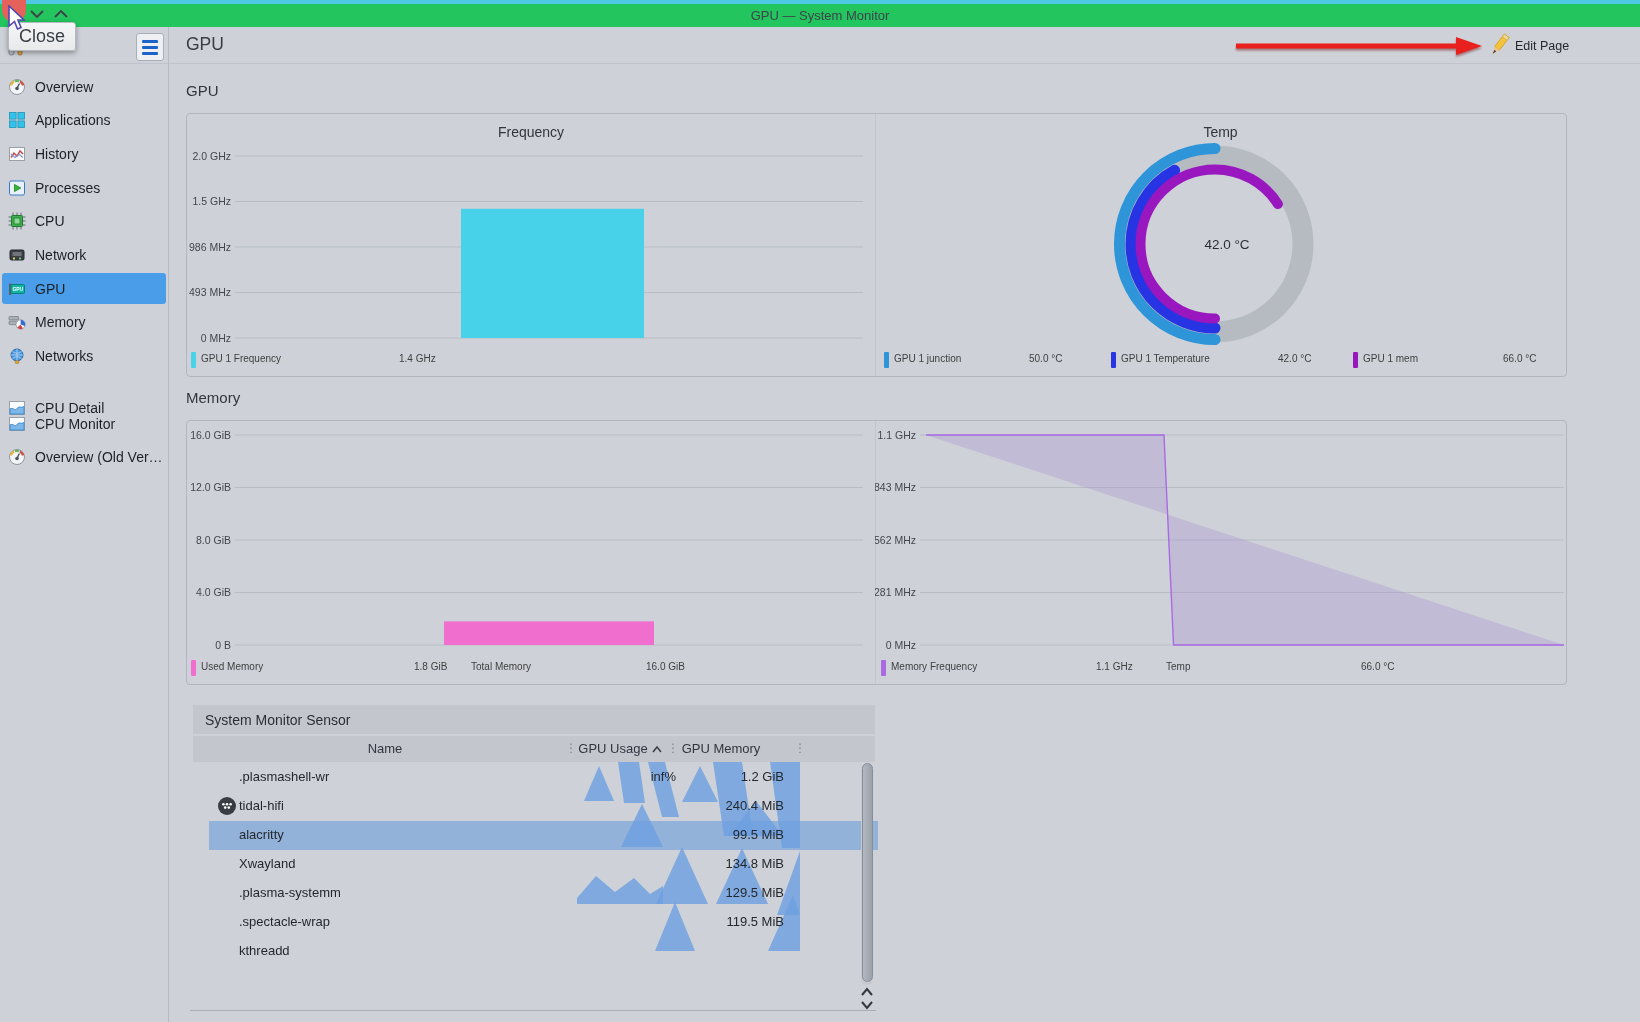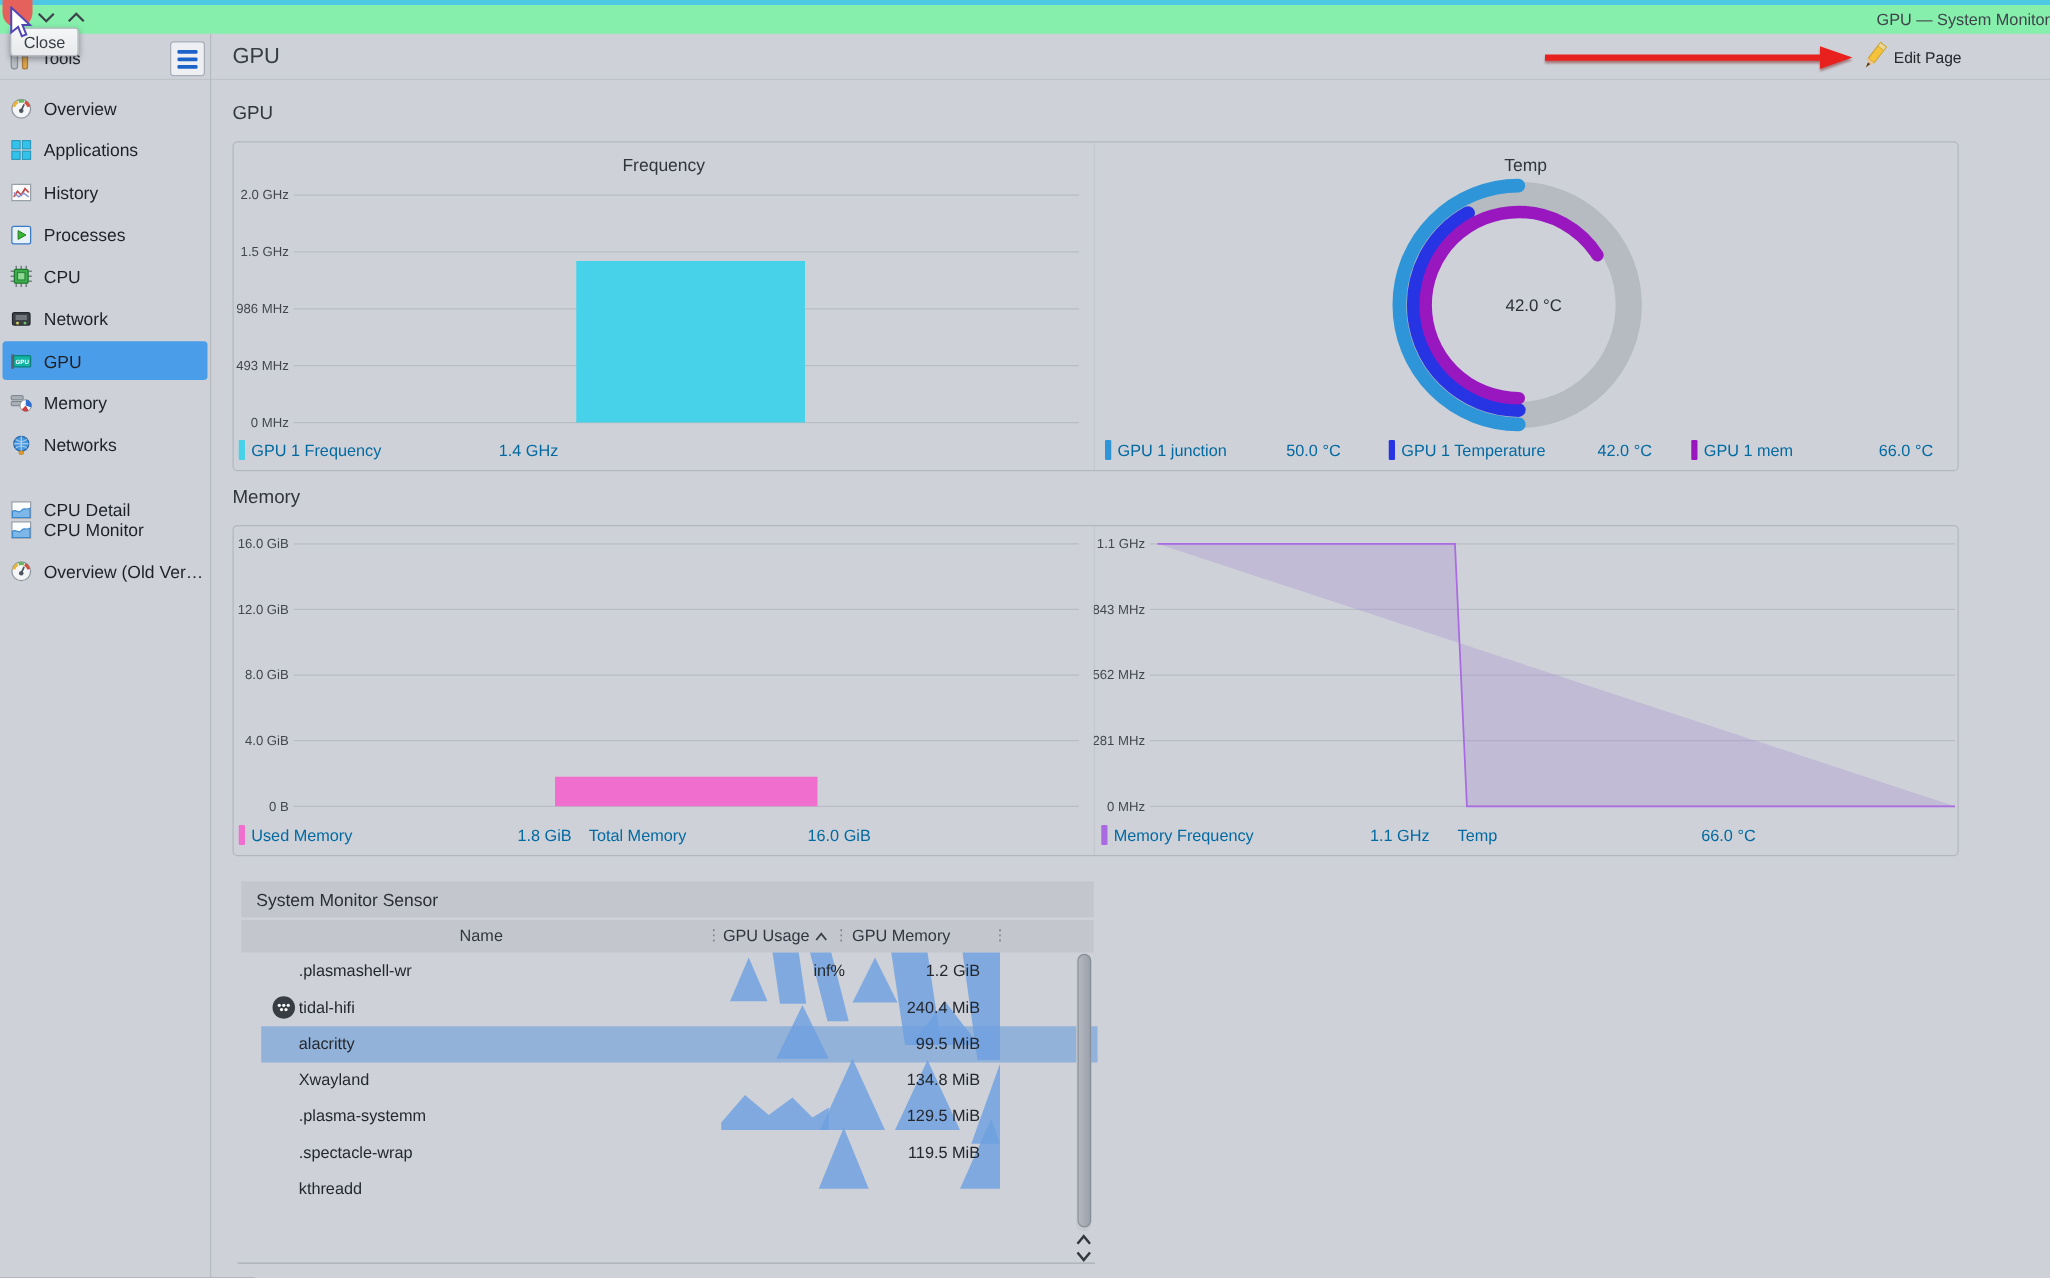--- a/index.html
+++ b/index.html
@@ -2,53 +2,53 @@
 <html><head>
 <meta charset="utf-8">
 <style>
   html,body{margin:0;padding:0;background:#9aa0a8;}
   #screen{position:relative;width:1640px;height:1022px;background:#ced2d8;overflow:hidden;
           font-family:"Liberation Sans",sans-serif;color:#24282e;}
   .abs{position:absolute;}
 
   
   #top-strip{left:0;top:0;width:1640px;height:4px;background:#4ec9e4;}
-  #titlebar{left:0;top:4px;width:1640px;height:23px;background:#86efac;
-            display:flex;align-items:center;justify-content:flex-end;
+  #titlebar{left:0;top:4px;width:1640px;height:23px;background:#22c55e;
+            display:flex;align-items:center;justify-content:center;
             font-size:13px;color:#3f444b;}
   #header-band{left:0;top:27px;width:1640px;height:36px;border-bottom:1px solid #c0c4ca;}
   #sidebar-divider{left:168px;top:27px;width:1px;height:995px;background:#b6bac1;}
 
   #hamburger{left:136px;top:33px;width:26px;height:26px;background:#edeff2;border:1px solid #a9afb9;
              border-radius:3px;display:flex;flex-direction:column;justify-content:center;gap:3px;align-items:center;cursor:pointer;}
   #hamburger i{display:block;width:16px;height:3px;background:#1b63c8;border-radius:1px;}
 
   #page-title{left:186px;top:34px;font-size:17.5px;color:#383d44;}
   #edit-label{left:1515px;top:39px;font-size:12.5px;color:#24282d;}
 
   #tooltip-close{left:8px;top:22px;padding:3px 10px;background:linear-gradient(#f5f6f7,#e7e9eb);
-                 border:1px solid #b6bac0;border-radius:3px;font-size:13px;color:#3a3f46;
+                 border:1px solid #b6bac0;border-radius:3px;font-size:18px;color:#3a3f46;
                  box-shadow:0 2px 5px rgba(0,0,0,.35);z-index:50;}
   #tools-label{left:33px;top:39px;font-size:13.5px;color:#23272c;}
 
   
   .side-item{position:absolute;left:2px;width:164px;height:31px;border-radius:3px;
              display:flex;align-items:center;gap:9px;padding-left:6px;box-sizing:border-box;
              font-size:14px;color:#1d2126;cursor:pointer;}
   .side-item.sel{background:#4a9de9;}
   .side-item svg{flex:0 0 18px;}
 
   
   .panel{position:absolute;border:1px solid #b2b6be;border-radius:4px;}
   .panel .vdiv{position:absolute;top:0;width:1px;height:100%;background:#c2c6cd;}
   .section-label{position:absolute;font-size:15px;color:#31363c;}
   .chart-title{position:absolute;font-size:14px;color:#31363c;text-align:center;}
   .center-label{position:absolute;font-size:13.5px;color:#2b3036;text-align:center;}
   .lg-sw{position:absolute;width:4.5px;height:16px;border-radius:1px;}
-  .lg-t{position:absolute;font-size:13px;color:#0369a1;white-space:nowrap;}
+  .lg-t{position:absolute;font-size:10px;color:#404040;white-space:nowrap;}
 
   
   #tbl{left:193px;top:705px;width:682px;height:307px;}
   #tbl-title{position:absolute;left:0;top:0;width:682px;height:29px;background:#c3c7cd;
              display:flex;align-items:center;padding-left:12px;box-sizing:border-box;
              font-size:14px;color:#2a2f35;}
   #tbl-head{position:absolute;left:0;top:31px;width:682px;height:26px;background:#c3c7cd;font-size:13px;color:#303540;}
   #tbl-head span{position:absolute;top:5px;}
   .kebab{color:#7e848c;font-size:12px;}
   .tbl-row{position:absolute;left:16px;width:669px;height:29px;font-size:13px;color:#24282e;cursor:default;}

